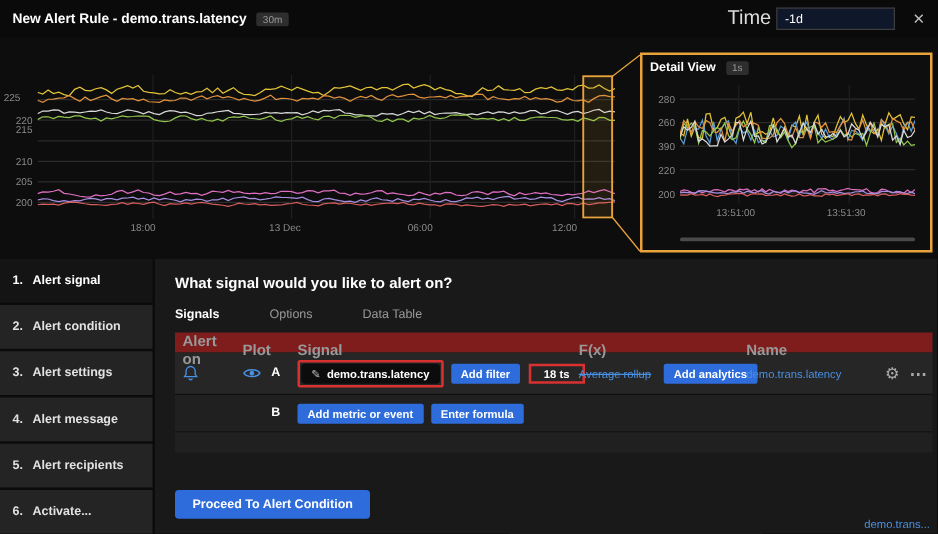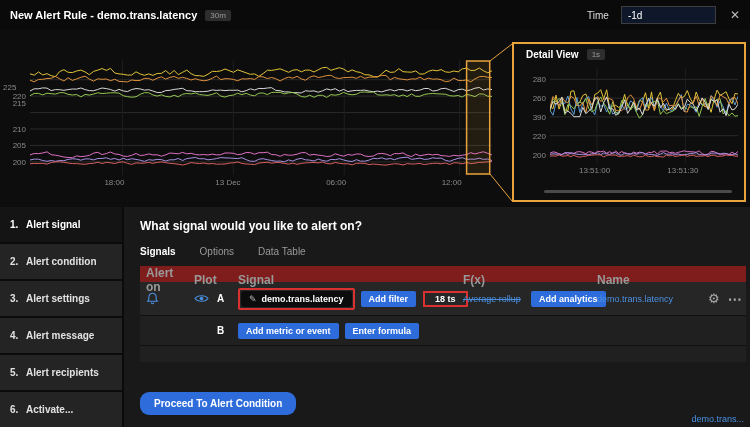--- a/index.html
+++ b/index.html
@@ -3,45 +3,45 @@
 <meta charset="utf-8">
 <style>
   *{box-sizing:border-box;margin:0;padding:0}
   html,body{width:750px;height:427px}
   body{background:#0b0b0b;font-family:"Liberation Sans",sans-serif;overflow:hidden;position:relative;color:#ddd}
 
   .header{height:30px;display:flex;align-items:center;padding:0 10px;background:#0a0a0a}
   .title{font-size:11px;font-weight:bold;color:#fff}
   .badge{margin-left:8px;background:#2e2e2e;color:#9a9a9a;font-size:8px;padding:1px 5px;border-radius:2px}
   .spacer{flex:1}
-  .time-label{font-size:10px;color:#ddd;margin-right:12px}
+  .time-label{font-size:16px;color:#ddd;margin-right:4px}
   .time-input{width:95px;height:18px;background:#0f172a;border:1px solid #3d3d3d;color:#fff;font-size:10px;padding:0 6px;font-family:"Liberation Sans",sans-serif}
   .close-btn{margin-left:14px;color:#bbb;font-size:12px;cursor:pointer}
 
   .chart-section{position:relative;height:177px;background:#0d0d0d}
   .main-chart{position:absolute;left:30px;top:30px;width:462px;height:115px}
   .main-chart svg,.detail-chart svg{display:block}
   .tick{position:absolute;font-size:8px;color:#8a8a8a;white-space:nowrap}
   .connector{position:absolute;left:0;top:0;pointer-events:none}
-  .detail-panel{position:absolute;left:512px;top:12px;width:234px;height:160px;border:2px solid #e8a33d;background:#0e0e0e;padding:5px 12px}
+  .detail-panel{position:absolute;left:512px;top:12px;width:234px;height:160px;border:2px solid #e8a33d;background:#0e0e0e;padding:5px 6px}
   .detail-header{display:flex;align-items:center}
   .detail-title{font-size:10px;font-weight:bold;color:#fff}
   .detail-header .badge{margin-left:8px}
   .detail-chart{position:relative;margin-left:24px;margin-top:8px;width:188px;height:95px}
   .detail-scrollbar{position:absolute;bottom:7px;left:30px;right:12px;height:3px;background:#4a4a4a;border-radius:2px;cursor:pointer}
 
   .bottom{position:absolute;top:207px;left:0;right:0;bottom:0;display:flex}
   .sidebar{width:122px;display:flex;flex-direction:column;gap:2px;margin-right:2px}
   .step{flex:1;display:flex;align-items:center;background:#242424;color:#e2e2e2;font-size:10px;font-weight:bold;padding-left:10px;cursor:pointer}
   .step.active{background:#141414;color:#fff}
   .step .num{width:16px}
 
   .content{flex:1;background:#191919;position:relative;padding:12px 0 0 16px}
   .question{font-size:12px;font-weight:bold;color:#fff}
-  .tabs{display:flex;gap:24px;margin-top:13px;font-size:10px}
+  .tabs{display:flex;gap:40px;margin-top:13px;font-size:10px}
   .tab{color:#999;cursor:pointer;padding-bottom:3px}
   .tab.active{color:#fff;font-weight:bold}
 
   .sigtable{margin-top:6px;margin-right:4px}
   .trow{display:grid;grid-template-columns:48px 44px 185px 40px 68px 66px 1fr 44px;align-items:center}
   .trow>*{padding-left:6px;display:flex;align-items:center}
   .thead{background:#7f1d1d;height:16px;font-size:12px;font-weight:bold;color:#999}
   .h-fx{grid-column:5}
   .h-name{grid-column:7}
   .rowA{background:#262626;height:34px;border-bottom:1px solid #101010}
@@ -56,21 +56,21 @@
   .pill{display:flex;align-items:center;gap:5px;background:#0c0c0c;border-radius:3px;padding:3px 8px;cursor:pointer}
   .pencil{color:#bbb;font-size:9px}
   .ptext{color:#fff;font-size:9px;font-weight:bold;white-space:nowrap}
   .ts-wrap{display:inline-block;border:2px solid #d93030;padding:1px 10px;color:#fff;font-size:9px;font-weight:bold;white-space:nowrap}
   .rollup{color:#4a90e2;font-size:9px;text-decoration:line-through;cursor:pointer;white-space:nowrap}
   .name-link{color:#4a90e2;font-size:9px;cursor:pointer;white-space:nowrap}
   .icons-cell{gap:8px}
   .gear{color:#aaa;font-size:13px;cursor:pointer;line-height:1}
   .more{color:#aaa;font-size:14px;font-weight:bold;cursor:pointer;line-height:1}
 
-  .proceed{position:absolute;left:16px;bottom:12px;background:#2e6cdb;color:#fff;font-size:10px;font-weight:bold;border:none;border-radius:9px;padding:6px 14px;cursor:pointer;font-family:"Liberation Sans",sans-serif}
+  .proceed{position:absolute;left:16px;bottom:12px;background:#2e6cdb;color:#fff;font-size:10px;font-weight:bold;border:none;border-radius:3px;padding:6px 14px;cursor:pointer;font-family:"Liberation Sans",sans-serif}
   .footer-link{position:absolute;right:6px;bottom:3px;color:#4a90e2;font-size:9px;cursor:pointer}
 </style>
 </head>
 <body>
 
 <div class="header">
   <span class="title">New Alert Rule - demo.trans.latency</span>
   <span class="badge">30m</span>
   <span class="spacer"></span>
   <span class="time-label">Time</span>
@@ -98,21 +98,21 @@
         <polyline points="0.0,94.9 4.2,93.5 8.5,93.6 12.7,93.0 17.0,91.8 21.2,94.7 25.4,95.2 29.7,96.0 33.9,97.0 38.1,97.5 42.4,97.7 46.6,95.9 50.9,96.6 55.1,96.2 59.3,95.4 63.6,93.1 67.8,92.3 72.1,94.6 76.3,93.5 80.5,92.0 84.8,94.0 89.0,94.4 93.2,96.1 97.5,96.4 101.7,95.3 106.0,93.5 110.2,95.5 114.4,95.1 118.7,93.9 122.9,94.9 127.2,94.8 131.4,96.2 135.6,94.9 139.9,93.0 144.1,93.4 148.3,93.8 152.6,92.4 156.8,93.8 161.1,93.3 165.3,94.5 169.5,94.9 173.8,94.5 178.0,95.0 182.3,94.1 186.5,94.9 190.7,94.7 195.0,93.0 199.2,93.0 203.4,93.3 207.7,94.7 211.9,94.1 216.2,92.5 220.4,92.7 224.6,94.2 228.9,92.7 233.1,92.7 237.4,92.2 241.6,94.6 245.8,94.7 250.1,96.3 254.3,94.5 258.6,95.2 262.8,95.1 267.0,94.2 271.3,92.7 275.5,92.6 279.7,95.1 284.0,94.4 288.2,95.1 292.5,95.6 296.7,96.5 300.9,96.1 305.2,93.8 309.4,95.1 313.7,96.2 317.9,94.5 322.1,95.2 326.4,94.0 330.6,94.1 334.8,96.0 339.1,96.5 343.3,96.0 347.6,93.8 351.8,93.4 356.0,94.1 360.3,95.7 364.5,93.5 368.8,93.7 373.0,92.9 377.2,95.3 381.5,96.6 385.7,94.1 389.9,95.7 394.2,95.0 398.4,94.2 402.7,94.9 406.9,94.3 411.1,95.6 415.4,95.9 419.6,96.4 423.9,95.3 428.1,95.9 432.3,95.2 436.6,94.6 440.8,92.7 445.0,94.0 449.3,92.7 453.5,91.8 457.8,93.4 462.0,94.9" fill="none" stroke="#df6fc3" stroke-width="1"></polyline>
         <polyline points="0.0,100.0 4.2,99.1 8.5,99.2 12.7,100.5 17.0,101.3 21.2,100.5 25.4,101.3 29.7,100.5 33.9,100.7 38.1,99.4 42.4,98.8 46.6,99.1 50.9,100.2 55.1,98.9 59.3,98.9 63.6,99.9 67.8,98.5 72.1,98.4 76.3,97.8 80.5,99.3 84.8,98.5 89.0,100.0 93.2,98.3 97.5,99.8 101.7,98.7 106.0,99.4 110.2,100.2 114.4,101.4 118.7,99.7 122.9,100.2 127.2,99.4 131.4,99.6 135.6,101.0 139.9,99.8 144.1,99.8 148.3,98.5 152.6,100.5 156.8,98.6 161.1,98.0 165.3,97.5 169.5,98.8 173.8,98.7 178.0,99.8 182.3,99.3 186.5,98.6 190.7,97.6 195.0,97.9 199.2,98.0 203.4,98.3 207.7,98.6 211.9,97.7 216.2,99.7 220.4,101.2 224.6,101.3 228.9,99.2 233.1,98.7 237.4,99.7 241.6,100.5 245.8,101.2 250.1,101.0 254.3,101.8 258.6,99.9 262.8,101.1 267.0,99.2 271.3,98.4 275.5,99.8 279.7,100.1 284.0,101.0 288.2,99.0 292.5,100.5 296.7,101.2 300.9,99.4 305.2,99.7 309.4,98.7 313.7,100.0 317.9,101.0 322.1,101.5 326.4,99.7 330.6,101.1 334.8,101.2 339.1,100.1 343.3,98.4 347.6,98.7 351.8,97.8 356.0,99.2 360.3,98.5 364.5,99.7 368.8,98.2 373.0,97.5 377.2,97.2 381.5,99.3 385.7,98.8 389.9,98.1 394.2,99.4 398.4,99.1 402.7,97.8 406.9,98.3 411.1,98.1 415.4,100.3 419.6,101.3 423.9,99.7 428.1,98.4 432.3,97.7 436.6,99.4 440.8,99.1 445.0,99.2 449.3,98.2 453.5,99.4 457.8,99.0 462.0,100.6" fill="none" stroke="#a78fe3" stroke-width="1"></polyline>
         <polyline points="0.0,103.8 4.2,103.3 8.5,103.5 12.7,103.3 17.0,104.1 21.2,102.5 25.4,101.9 29.7,101.8 33.9,102.3 38.1,103.0 42.4,103.6 46.6,103.6 50.9,104.0 55.1,104.3 59.3,103.5 63.6,103.3 67.8,102.2 72.1,103.5 76.3,102.4 80.5,102.8 84.8,103.5 89.0,102.3 93.2,101.8 97.5,103.4 101.7,104.4 106.0,102.9 110.2,103.2 114.4,103.1 118.7,102.4 122.9,103.3 127.2,102.4 131.4,101.9 135.6,102.6 139.9,103.3 144.1,103.7 148.3,104.2 152.6,105.0 156.8,104.0 161.1,102.6 165.3,103.2 169.5,103.5 173.8,103.0 178.0,103.9 182.3,103.5 186.5,104.2 190.7,104.1 195.0,104.0 199.2,103.1 203.4,102.8 207.7,102.0 211.9,103.4 216.2,104.0 220.4,104.2 224.6,104.6 228.9,103.1 233.1,102.6 237.4,102.3 241.6,103.2 245.8,102.5 250.1,102.6 254.3,103.4 258.6,104.1 262.8,103.2 267.0,104.3 271.3,103.4 275.5,102.9 279.7,102.6 284.0,102.5 288.2,102.9 292.5,102.0 296.7,103.5 300.9,103.9 305.2,102.5 309.4,103.3 313.7,103.8 317.9,103.8 322.1,104.9 326.4,103.3 330.6,103.2 334.8,103.4 339.1,104.6 343.3,104.0 347.6,104.4 351.8,104.9 356.0,105.1 360.3,104.4 364.5,103.7 368.8,104.0 373.0,105.0 377.2,103.6 381.5,104.0 385.7,103.9 389.9,103.4 394.2,104.6 398.4,103.9 402.7,103.4 406.9,103.2 411.1,103.8 415.4,103.0 419.6,104.5 423.9,102.8 428.1,102.9 432.3,103.8 436.6,102.5 440.8,103.6 445.0,103.1 449.3,102.3 453.5,102.3 457.8,101.8 462.0,101.4" fill="none" stroke="#d95f5f" stroke-width="1"></polyline>
         <rect x="436.6" y="1" width="23.1" height="113" fill="rgba(232,163,61,0.10)" stroke="#e8a33d" stroke-width="1.5"></rect>
       </svg>
   <div class="tick" style="left: -27px; top: 97.8571px; width: 23px; text-align: right;">200</div>
       <div class="tick" style="left: -27px; top: 81.4286px; width: 23px; text-align: right;">205</div>
       <div class="tick" style="left: -27px; top: 65px; width: 23px; text-align: right;">210</div>
       <div class="tick" style="left: -27px; top: 39px; width: 23px; text-align: right;">215</div>
       <div class="tick" style="left: -27px; top: 32.1429px; width: 23px; text-align: right;">220</div>
-      <div class="tick" style="left: -27px; top: 23px; width: 23px; text-align: left;">225</div>
+      <div class="tick" style="left: -27px; top: 14px; width: 23px; text-align: left;">225</div>
       <div class="tick" style="left: 74.4px; top: 118px;">18:00</div>
       <div class="tick" style="left: 185.28px; top: 118px;">13 Dec</div>
       <div class="tick" style="left: 296.16px; top: 118px;">06:00</div>
       <div class="tick" style="left: 411.66px; top: 118px;">12:00</div>
     </div>
 
   <svg class="connector" width="750" height="177">
     <line x1="490" y1="31" x2="512" y2="14" stroke="#e8a33d" stroke-width="1"></line>
     <line x1="490" y1="144" x2="512" y2="171" stroke="#e8a33d" stroke-width="1"></line>
   </svg>

